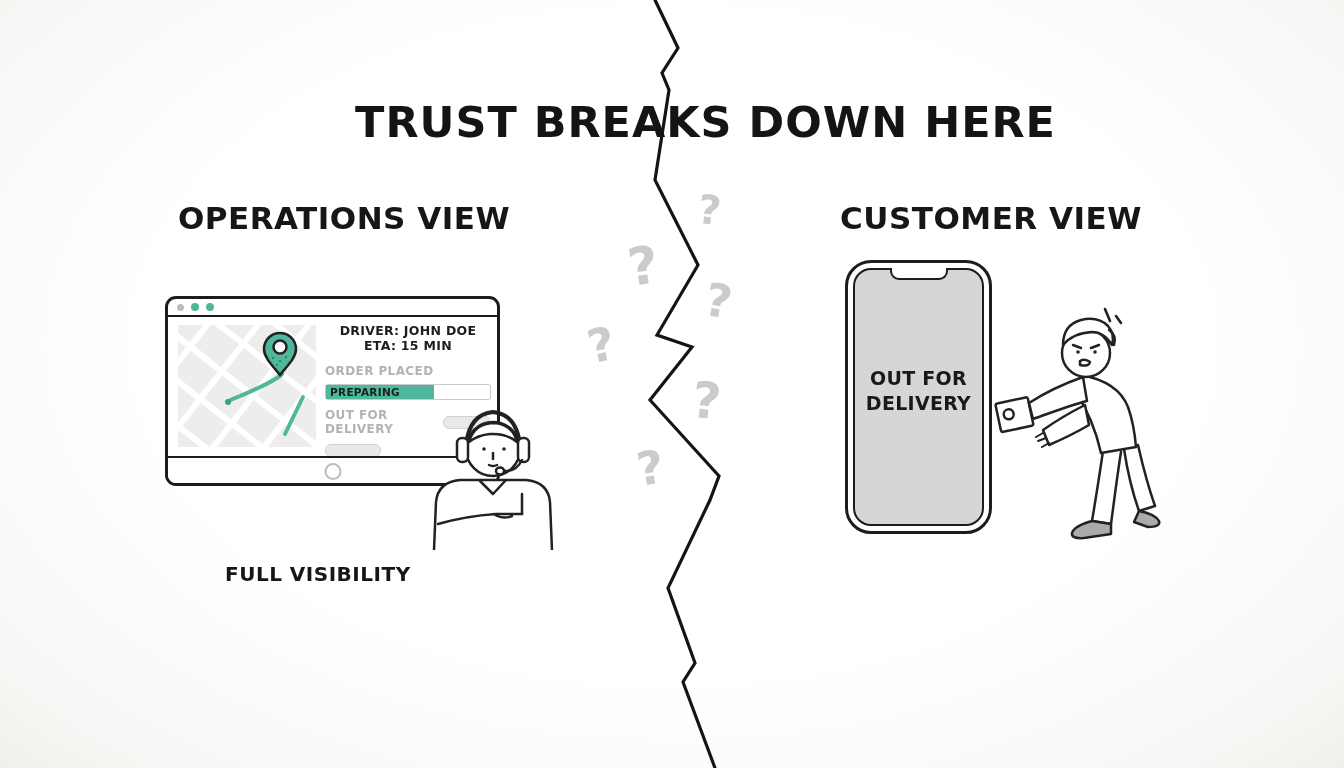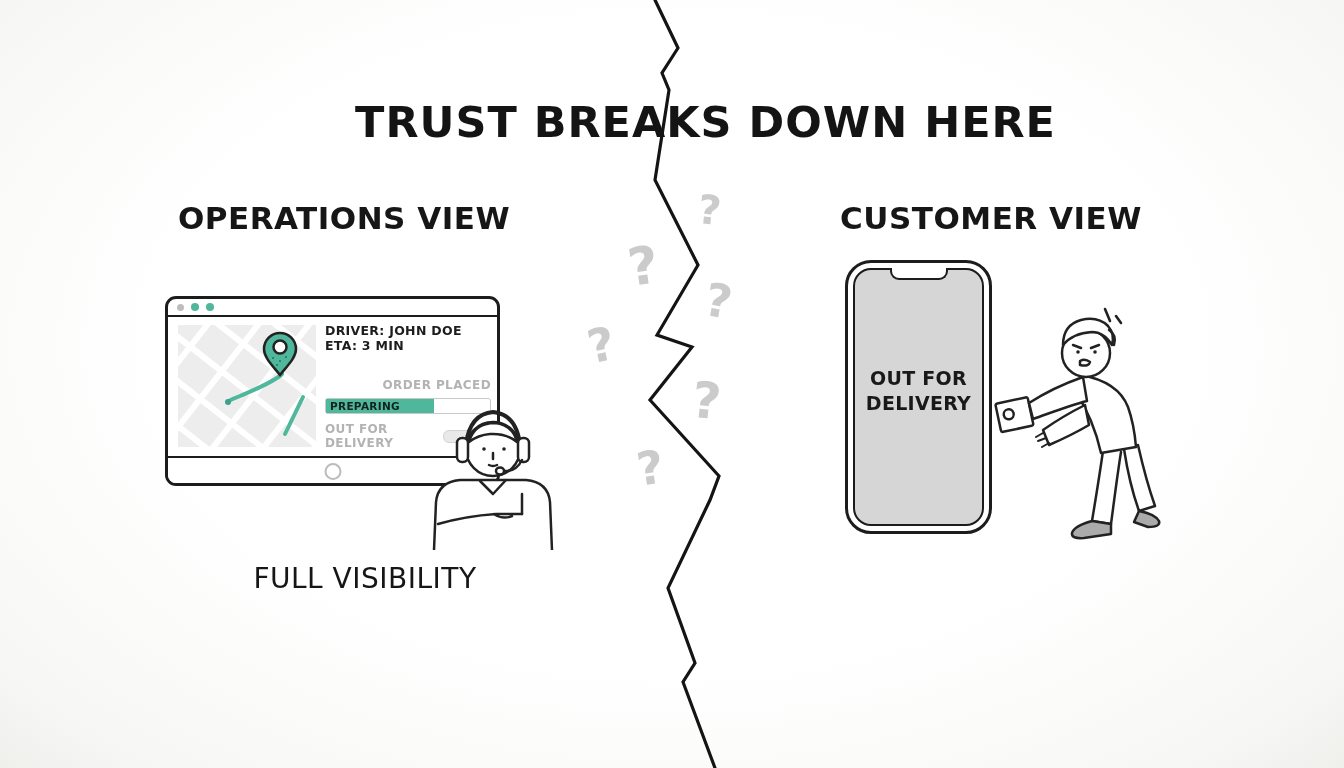--- a/index.html
+++ b/index.html
@@ -10,43 +10,43 @@
   }
   .abs{position:absolute;}
   
   .main-title{
     left:350px;top:97px;width:706px;text-align:right;
     font-size:43px;font-weight:800;letter-spacing:1px;color:#141414;
   }
   .section-heading{font-size:31px;font-weight:800;letter-spacing:.5px;color:#161616;text-align:center;}
   .heading-ops{left:172px;top:200px;width:344px;}
   .heading-cust{left:834px;top:200px;width:314px;}
-  .caption{font-size:28px;font-weight:400;letter-spacing:.5px;color:#161616;text-align:center;}
+  .caption{font-size:20px;font-weight:700;letter-spacing:.5px;color:#161616;text-align:left;}
   .caption-left{left:225px;top:562px;width:280px;}
   .caption-right{left:868px;top:562px;width:240px;}
   
   .crack-svg{left:0;top:0;width:1344px;height:768px;pointer-events:none;}
   .qmark{
     font-weight:800;color:#cbcbcb;line-height:1;pointer-events:none;
     font-family:"DejaVu Sans","Liberation Sans",sans-serif;
   }
   
   .monitor{
     left:165px;top:296px;width:329px;height:184px;background:#fff;
     border:3px solid #1c1c1c;border-radius:11px;
   }
   .titlebar{height:16px;border-bottom:2px solid #1c1c1c;display:flex;align-items:center;padding-left:9px;gap:7px;}
   .dot{width:8px;height:8px;border-radius:50%;}
   .dot-gray{background:#bdbdbd;width:7px;height:7px;}
   .dot-teal{background:#4fb79c;}
   .map-wrap{left:10px;top:26px;width:138px;height:122px;overflow:hidden;}
   .panel{left:157px;top:24px;width:166px;}
-  .drv-line{font-size:12.5px;font-weight:700;line-height:15px;color:#1d1d1d;letter-spacing:.3px;}
+  .drv-line{font-size:12.5px;font-weight:700;line-height:15px;color:#1d1d1d;letter-spacing:.3px;text-align:center;}
   .step-text{font-size:12px;font-weight:700;color:#b3b3b3;letter-spacing:.4px;}
-  .step-order{margin-top:25px;text-align:right;}
+  .step-order{margin-top:11px;}
   .bar1{position:relative;margin-top:6px;height:14px;border:1.5px solid #c9c9c9;border-radius:3px;background:#fff;}
   .bar1-fill{position:absolute;left:0;top:0;bottom:0;width:66%;background:#4fb79c;}
   .bar1-label{position:absolute;left:4px;top:1px;font-size:10.5px;font-weight:800;color:#14221e;letter-spacing:.3px;}
   .step-row{display:flex;align-items:center;margin-top:8px;}
   .pill{height:11px;border:1.5px solid #d3d3d3;border-radius:6px;background:#e9e9e9;}
   .pill-a{width:56px;margin-left:6px;}
   .pill-b{width:54px;margin-top:8px;}
   .monitor-bottom{position:absolute;left:0;right:0;bottom:0;height:25px;border-top:2.5px solid #1c1c1c;border-radius:0 0 8px 8px;background:#fff;}
   .home-circle{position:absolute;left:50%;top:5px;transform:translateX(-50%);width:13px;height:13px;border:2px solid #bcbcbc;border-radius:50%;}
   
@@ -114,21 +114,21 @@
           <circle cx="95" cy="33" r="1" fill="#2a6e5d"></circle>
             <circle cx="102" cy="36" r="1" fill="#2a6e5d"></circle>
           <circle cx="108" cy="32" r="1" fill="#2a6e5d"></circle>
             <circle cx="99" cy="40" r="1" fill="#2a6e5d"></circle>
         </g>
       </svg>
     </div>
 
     <div class="abs panel">
       <div class="drv-line">DRIVER: JOHN DOE</div>
-      <div class="drv-line">ETA: 3 MIN</div>
+      <div class="drv-line">ETA: 15 MIN</div>
       <div class="step-text step-order">ORDER PLACED</div>
       <div class="bar1">
         <div class="bar1-fill"></div>
         <div class="bar1-label">PREPARING</div>
       </div>
       <div class="step-row">
         <span class="step-text">OUT FOR DELIVERY</span>
         <span class="pill pill-a"></span>
       </div>
       <div class="pill pill-b"></div>

